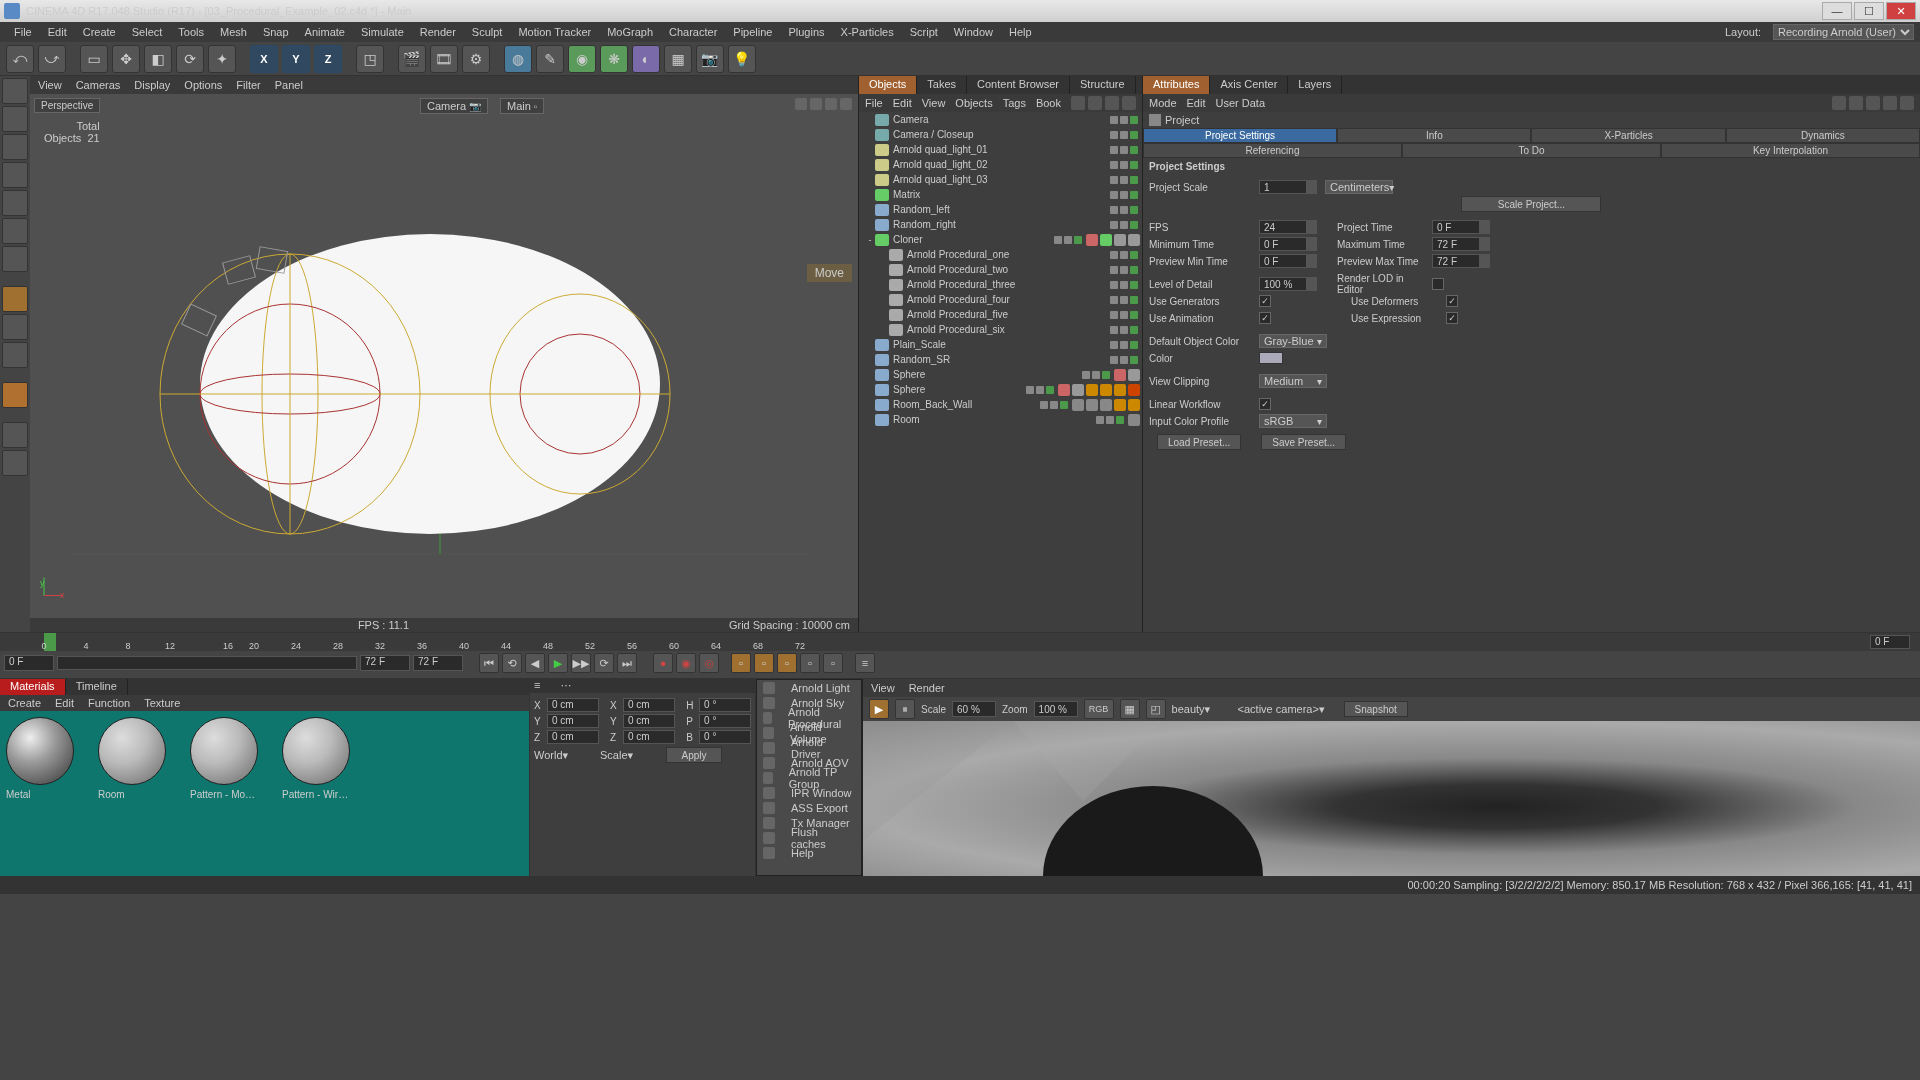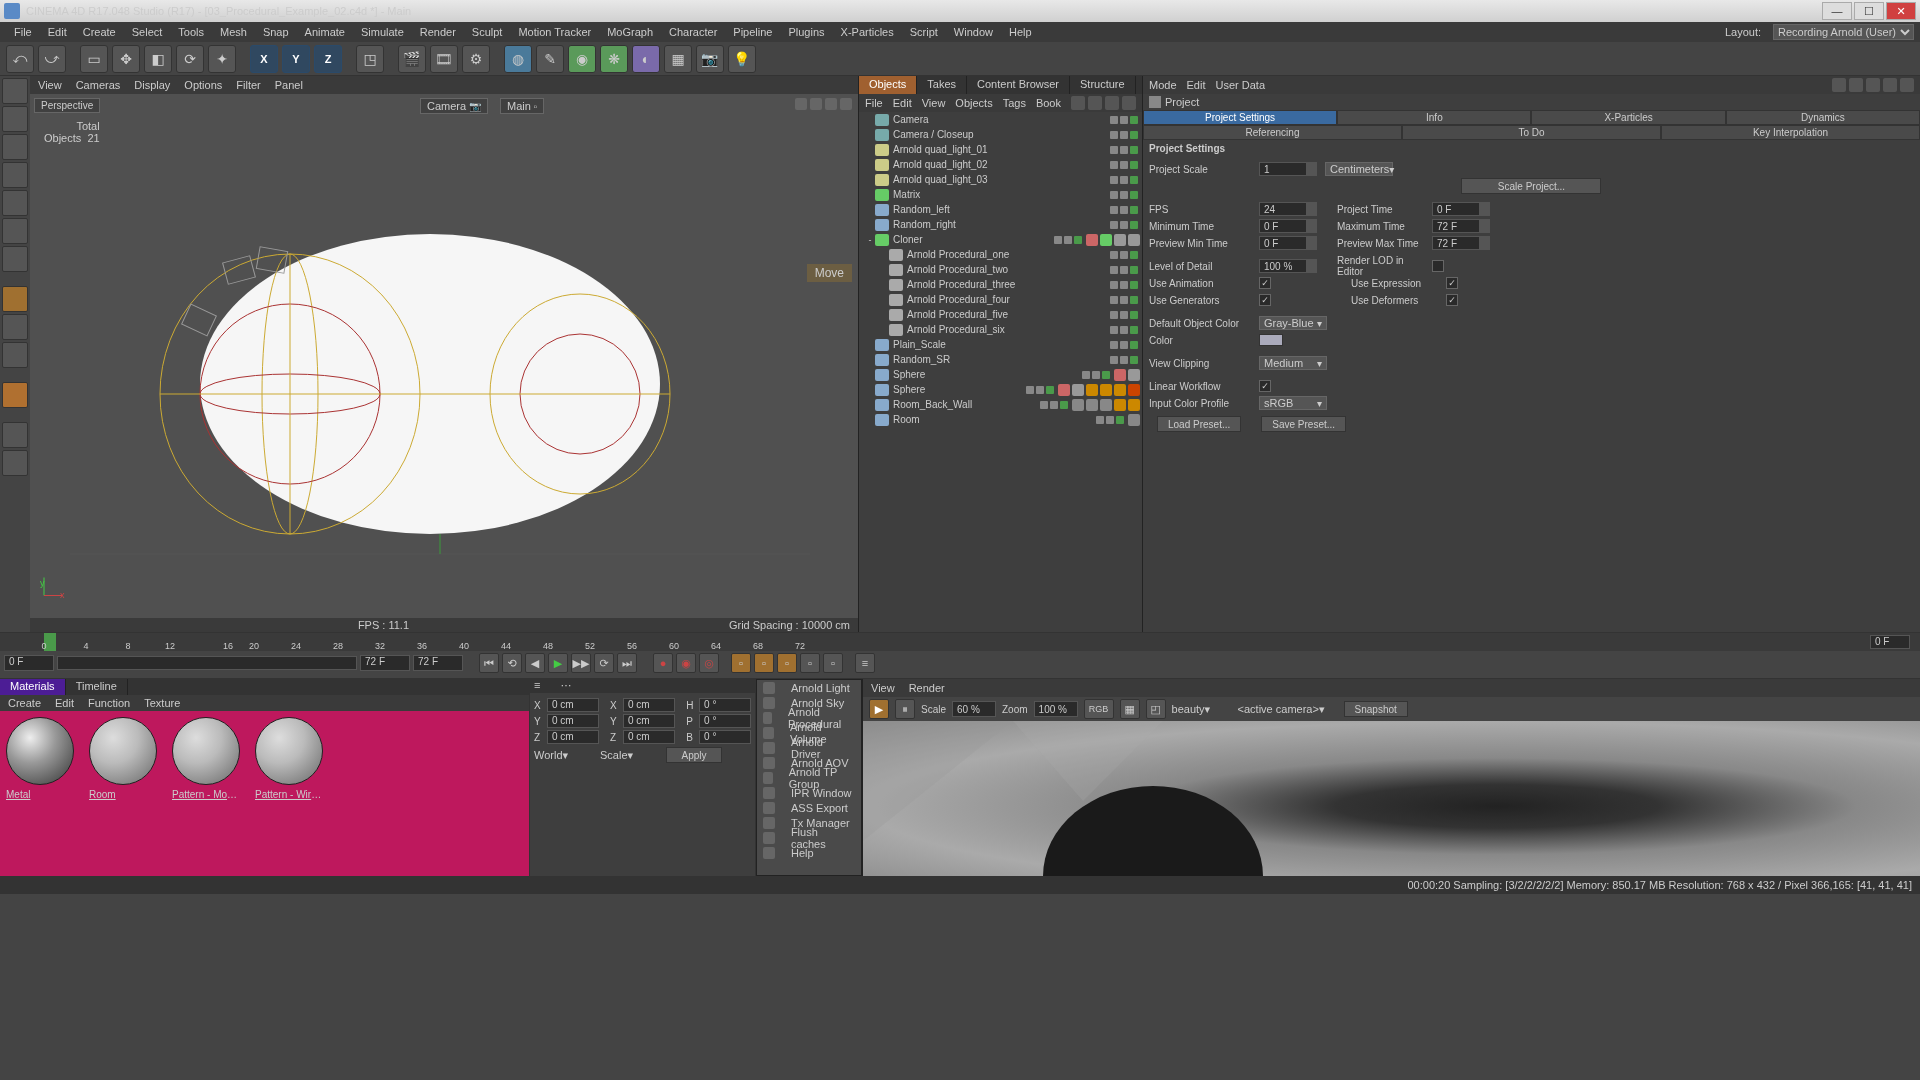--- a/index.html
+++ b/index.html
@@ -64,23 +64,23 @@
 .tlruler .tick { position:absolute; bottom:0; font-size:9px; transform:translateX(-50%); }
 .tlruler .mk { position:absolute; left:44px; top:0; width:12px; height:18px; background:#4a9a4a; }
 .tlruler .cf { position:absolute; right:10px; top:2px; background:#2a2a2a; border:1px solid #555; width:40px; height:14px; font-size:10px; padding:0 4px; }
 .tlctrl { height:24px; display:flex; align-items:center; padding:0 4px; gap:3px; }
 .tlctrl .fin { background:#2a2a2a; border:1px solid #555; width:50px; height:16px; font-size:10px; padding:0 4px; }
 .tlctrl .tbtn { width:20px; height:20px; background:#555; border:1px solid #333; border-radius:2px; display:flex; align-items:center; justify-content:center; font-size:11px; }
 .bottom { display:flex; height:198px; background:#444; border-top:1px solid #333; }
 .matpanel { width:530px; display:flex; flex-direction:column; border-right:1px solid #333; }
 .mattabs { height:16px; display:flex; background:#333; }
 .mattabs .mt { padding:1px 10px; background:#333; border-right:1px solid #222; }
-.mattabs .mt.act { background:#4c1d95; color:#fff; }
+.mattabs .mt.act { background:#b91c1c; color:#fff; }
 .matmenu { height:16px; background:#3a3a3a; display:flex; align-items:center; padding:0 8px; gap:14px; }
-.matgrid { flex:1; display:flex; gap:13px; padding:6px; background:#be185d;text-decoration:underline; }
+.matgrid { flex:1; display:flex; gap:22px; padding:6px; background:#0f766e; }
 .matitem { width:70px; }
 .matball { width:68px; height:68px; border-radius:50%; background:radial-gradient(circle at 35% 30%,#eee,#999 40%,#333); border:1px solid #222; }
 .matlabel { font-size:10px; margin-top:4px; overflow:hidden; white-space:nowrap; text-overflow:ellipsis; }
 .coordpanel { width:226px; background:#3e3e3e; padding:4px; border-right:1px solid #333; }
 .crow { display:flex; align-items:center; height:16px; gap:2px; }
 .crow .cl { width:12px; font-size:10px; }
 .crow .cv { background:#2a2a2a; border:1px solid #555; height:14px; width:56px; font-size:10px; padding:0 4px; }
 .ctxmenu { width:106px; background:#4a4a4a; border:1px solid #222; }
 .ctxitem { height:15px; display:flex; align-items:center; padding:0 6px; gap:16px; font-size:10px; }
 .ctxitem .ci { width:12px; height:12px; background:#666; border-radius:2px; }
@@ -486,20 +486,25 @@
             <div class="dot" style="background: rgb(136, 136, 136);"></div>
             <div class="dot" style="background: rgb(136, 136, 136);"></div>
             <div class="dot" style="background: rgb(74, 154, 74);"></div>
           </div>
           <div class="tg" style="background: rgb(136, 136, 136);"></div>
         </div>
       </div>
   </div>
 
   <div class="attrpanel">
+    <div class="paneltabs" id="attrtabs">
+        <div class="pt act">Attributes</div>
+        <div class="pt">Axis Center</div>
+        <div class="pt">Layers</div>
+      </div>
     <div class="panelmenu" id="attrmenu">
       <span>Mode</span>
         <span>Edit</span>
         <span>User Data</span>
         <div class="pmr">
         <div class="pmi"></div>
         <div class="pmi"></div>
         <div class="pmi"></div>
         <div class="pmi"></div>
         <div class="pmi"></div>
@@ -559,29 +564,29 @@
         </div>
       <div style="height:6px"></div>
       <div class="arow">
           <span class="al">Level of Detail</span>
           <div class="av">100 %</div>
           <div class="sp"></div>
           <span class="al2">Render LOD in Editor</span>
           <div class="chk"></div>
         </div>
       <div class="arow">
+          <span class="al">Use Generators</span>
+          <div class="chk on"></div>
+          <span class="al2" style="margin-left:80px">Use Deformers</span>
+          <div class="chk on"></div>
+        </div>
+      <div class="arow">
           <span class="al">Use Animation</span>
           <div class="chk on"></div>
           <span class="al2" style="margin-left:80px">Use Expression</span>
-          <div class="chk on"></div>
-        </div>
-      <div class="arow">
-          <span class="al">Use Generators</span>
-          <div class="chk on"></div>
-          <span class="al2" style="margin-left:80px">Use Deformers</span>
           <div class="chk on"></div>
         </div>
       <div style="height:6px"></div>
       <div class="arow">
           <span class="al">Default Object Color</span>
           <div class="dd"><span>Gray-Blue</span>▾</div>
         </div>
       <div class="arow">
           <span class="al">Color</span>
           <div style="width:24px;height:12px;background:#aab;border:1px solid #333"></div>

